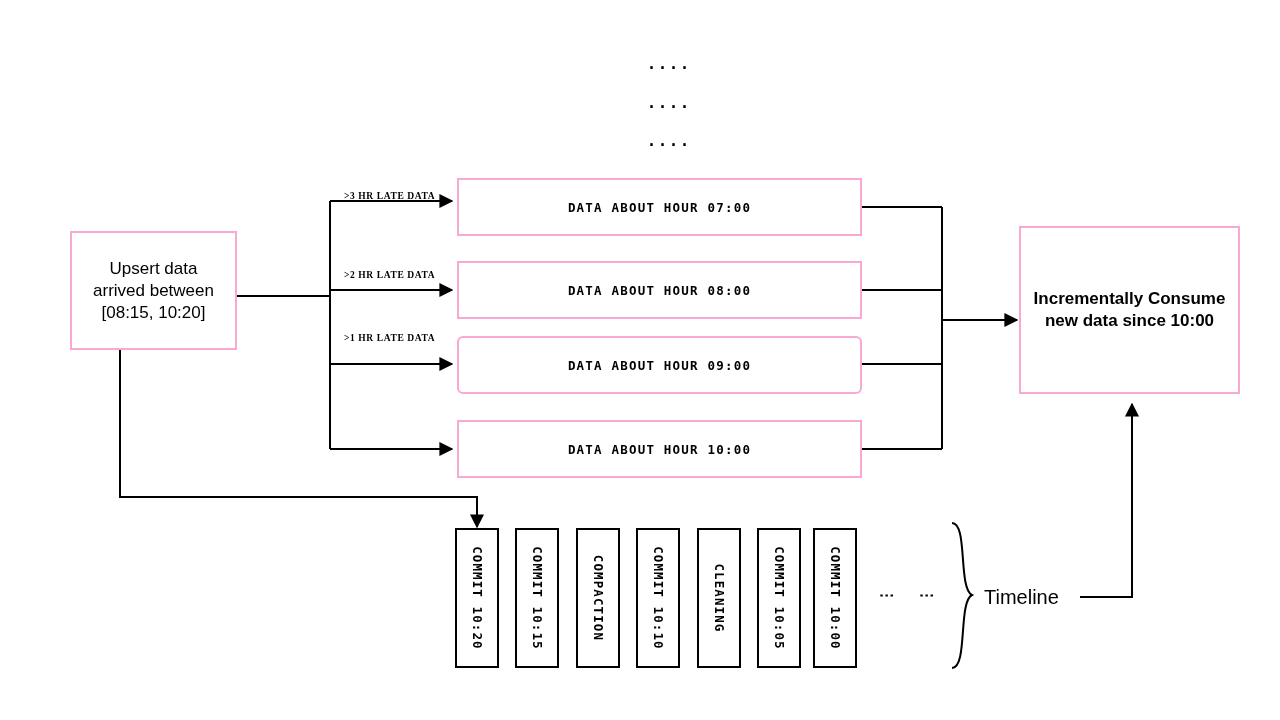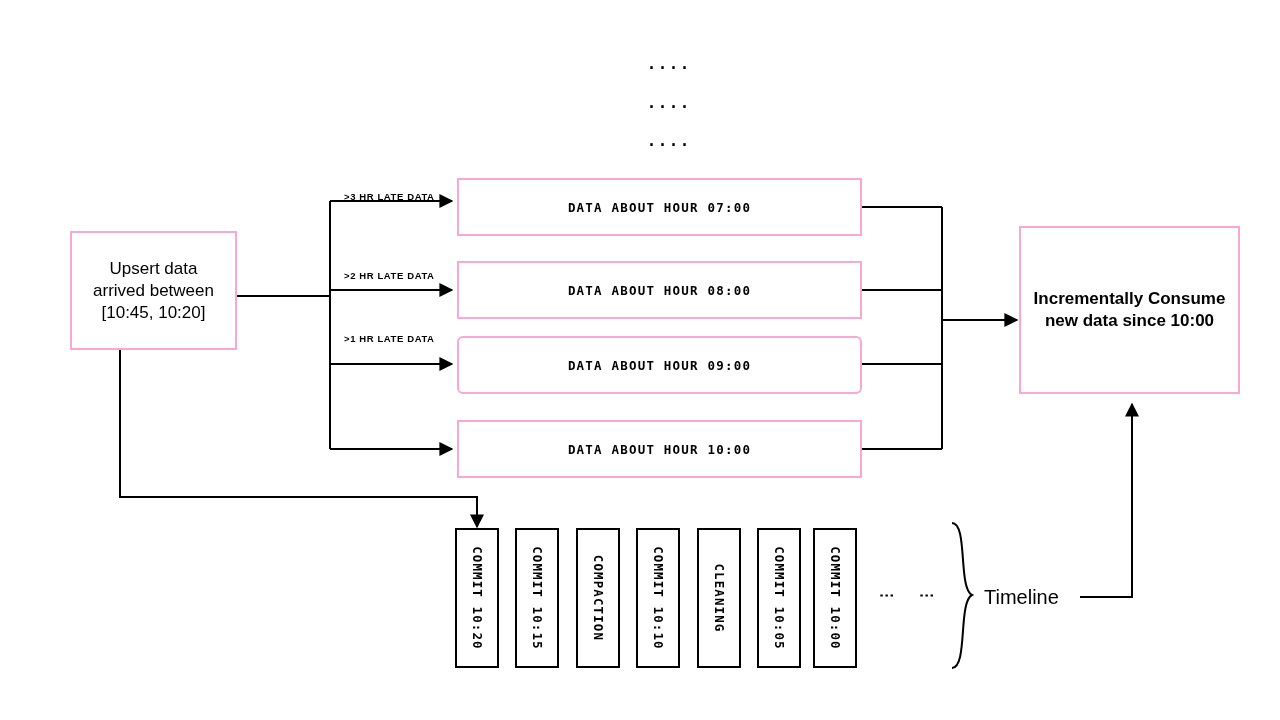--- a/index.html
+++ b/index.html
@@ -54,21 +54,21 @@
     top: 50%;
     transform: translate(-50%, -50%) rotate(90deg);
     white-space: nowrap;
     font-family: "DejaVu Sans Mono", monospace;
     font-size: 12.5px;
     font-weight: bold;
     letter-spacing: 1.1px;
   }
   .edge-label {
     position: absolute;
-    font-family: Liberation Sans, sans-serif;
+    font-family: Liberation Serif, serif;
     font-size: 9.5px;
     font-weight: bold;
     letter-spacing: 0.6px;
     white-space: nowrap;
   }
   .dots {
     position: absolute;
     font-family: "DejaVu Sans Mono", monospace;
     font-size: 15px;
     font-weight: bold;
@@ -135,21 +135,21 @@
 
     <path d="M 1080 597 L 1132 597 L 1132 404" fill="none" stroke="#000" stroke-width="2" marker-end="url(#arrow)"></path>
 
     <path d="M 952 523 C 968 523 958 588 972 595 C 958 602 968 668 952 668" fill="none" stroke="#000" stroke-width="2"></path>
   </svg>
 
   <div class="box" style="left:38px; top:231px; width:167px; height:119px;margin-left:32px;">
     <div class="plain-label" style="position:static; width:100%;">
       <div>Upsert data</div>
       <div>arrived between</div>
-      <div>[10:45, 10:20]</div>
+      <div>[08:15, 10:20]</div>
     </div>
   </div>
 
   <div class="edge-label" style="left:344px; top:191px;">&gt;3 HR LATE DATA</div>
   <div class="edge-label" style="left:344px; top:270px;">&gt;2 HR LATE DATA</div>
   <div class="edge-label" style="left:344px; top:333px;">&gt;1 HR LATE DATA</div>
 
   <div class="box hour-box" style="left:457px; top:178px; width:405px; height:58px;">
     <span>DATA ABOUT HOUR 07:00</span>
   </div>

